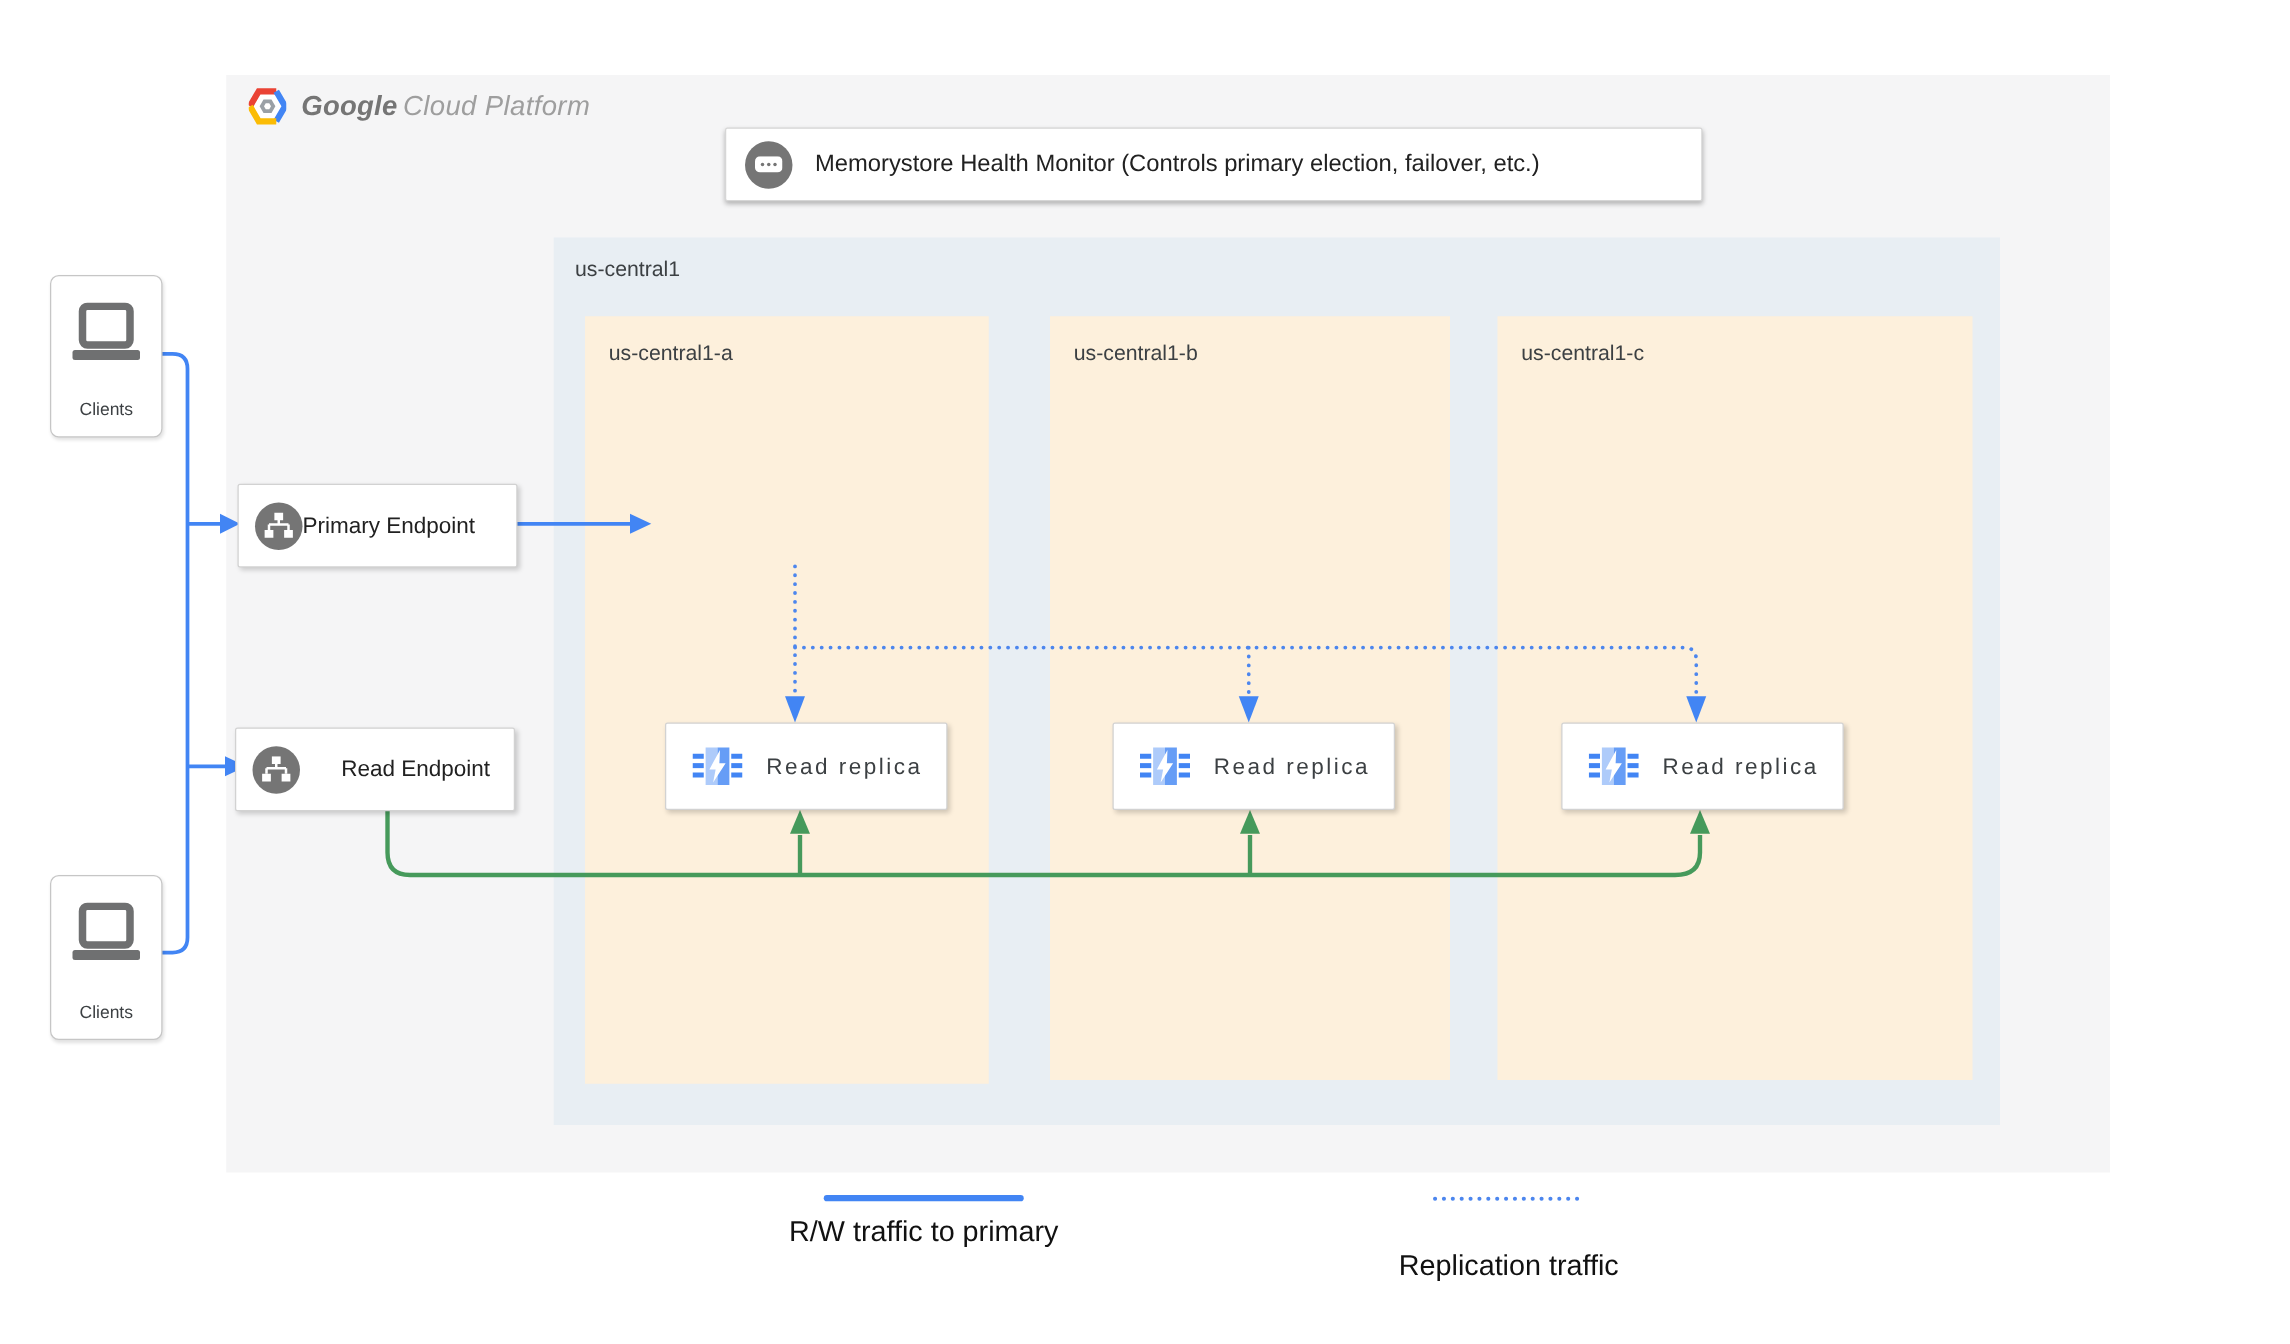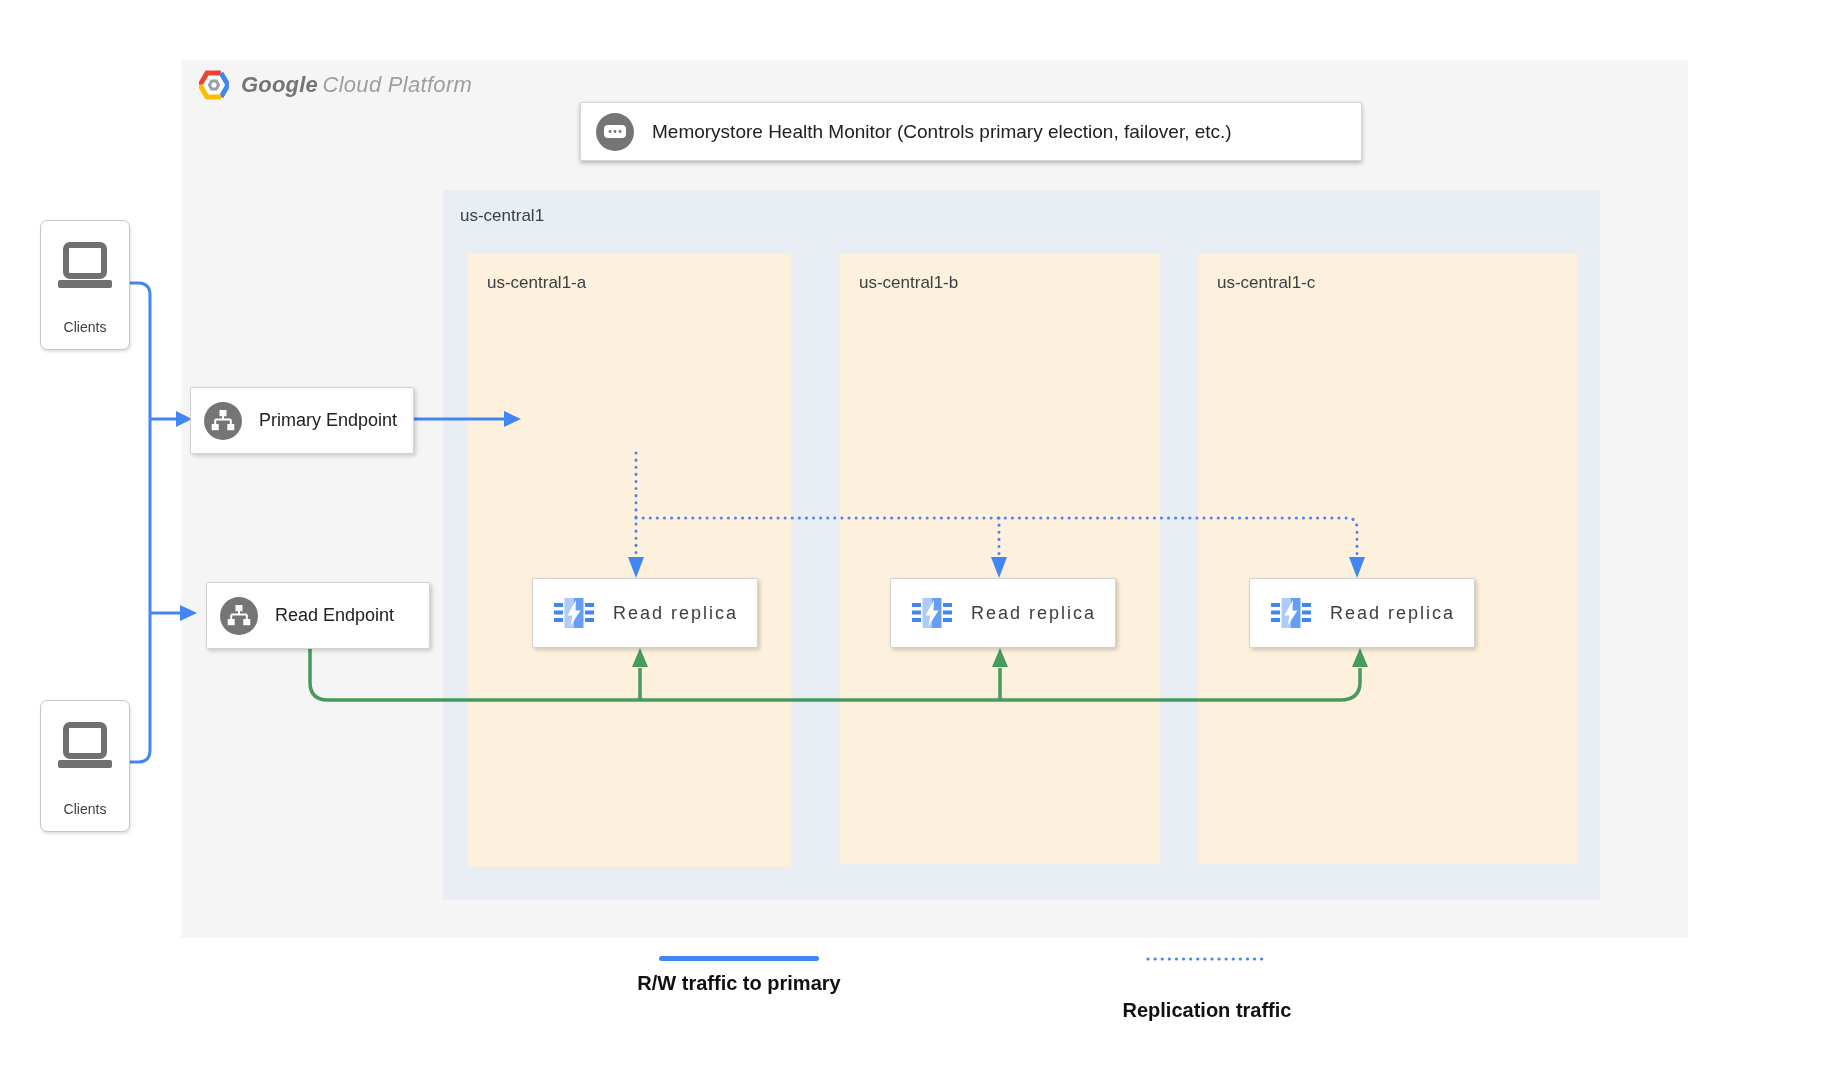--- a/index.html
+++ b/index.html
@@ -23,44 +23,44 @@
   .region-label{position:absolute;left:17px;top:16px;font-size:17px;color:#3c4043;}
 
   .zone{position:absolute;background:#fdf0dc;z-index:3;}
   .zone-label{position:absolute;left:19px;top:20px;font-size:17px;color:#3c4043;}
   #zone-a{left:468px;top:253px;width:323px;height:614px;}
   #zone-b{left:840px;top:253px;width:320px;height:611px;}
   #zone-c{left:1198px;top:253px;width:380px;height:611px;}
 
   .node-card{position:absolute;background:#fff;border:1px solid #d2d2d2;border-radius:2px;
     box-shadow:2px 2px 4px rgba(0,0,0,.18);display:flex;align-items:center;z-index:10;}
-  .node-card .label{font-size:18px;color:#212121;margin-left:17px;white-space:nowrap;}
+  .node-card .label{font-size:18px;color:#212121;white-space:nowrap;}
   .node-card .label.tracked{color:#3c4043;letter-spacing:2px;margin-left:19px;}
 
   #primary-endpoint{left:190px;top:387px;width:222px;height:65px;}
-  #read-endpoint{left:206px;top:582px;width:222px;height:65px;}
+  #read-endpoint{left:188px;top:582px;width:222px;height:65px;gap:33px;}
   #primary-card{left:523px;top:392px;width:230px;height:61px;}
   #replica-a{left:532px;top:578px;width:224px;height:68px;}
   #replica-b{left:890px;top:578px;width:224px;height:68px;}
   #replica-c{left:1249px;top:578px;width:224px;height:68px;}
   .node-card .circle-icon{margin-left:13px;width:38px;height:38px;}
   .ms-icon{margin-left:21px;flex:0 0 auto;}
 
   .client-card{position:absolute;left:40px;width:88px;background:#fff;border:1px solid #c6c6c6;
     border-radius:7px;box-shadow:1px 2px 3px rgba(0,0,0,.12);z-index:10;
     display:flex;flex-direction:column;align-items:center;}
   #client-top{top:220px;height:128px;}
   #client-bottom{top:700px;height:130px;}
   .client-card svg{margin-top:21px;}
   .client-card .label{font-size:14px;color:#3c4043;margin-top:auto;margin-bottom:14px;}
 
   #connectors{position:absolute;left:0;top:0;z-index:5;}
 
   .legend{position:absolute;top:956px;z-index:2;display:flex;flex-direction:column;align-items:center;width:230px;}
-  .legend .txt{font-size:20px;color:#111;margin-top:11px;white-space:nowrap;font-weight:bold;}
+  .legend .txt{font-size:23px;color:#111;margin-top:11px;white-space:nowrap;}
   .legend .bar{height:5px;border-radius:2.5px;}
   #legend-rw{left:624px;}
   #legend-rw .bar{width:160px;background:#4285f4;}
   #legend-read{left:872px;}
   #legend-read .bar{width:178px;background:#469a5b;}
   #legend-repl{left:1092px;gap:26px;}
 </style>
 </head>
 <body>
 

